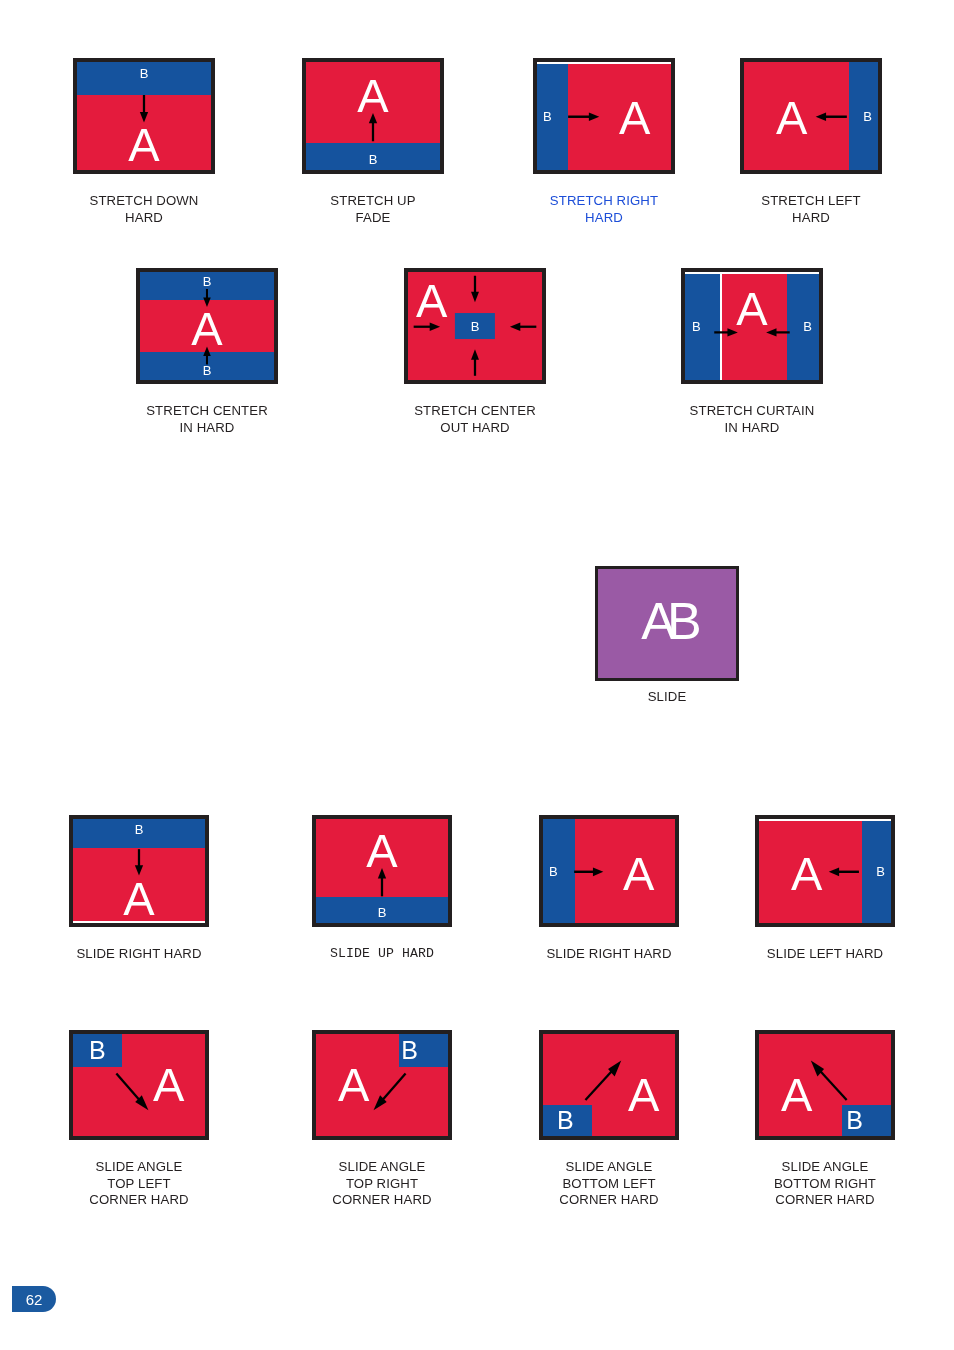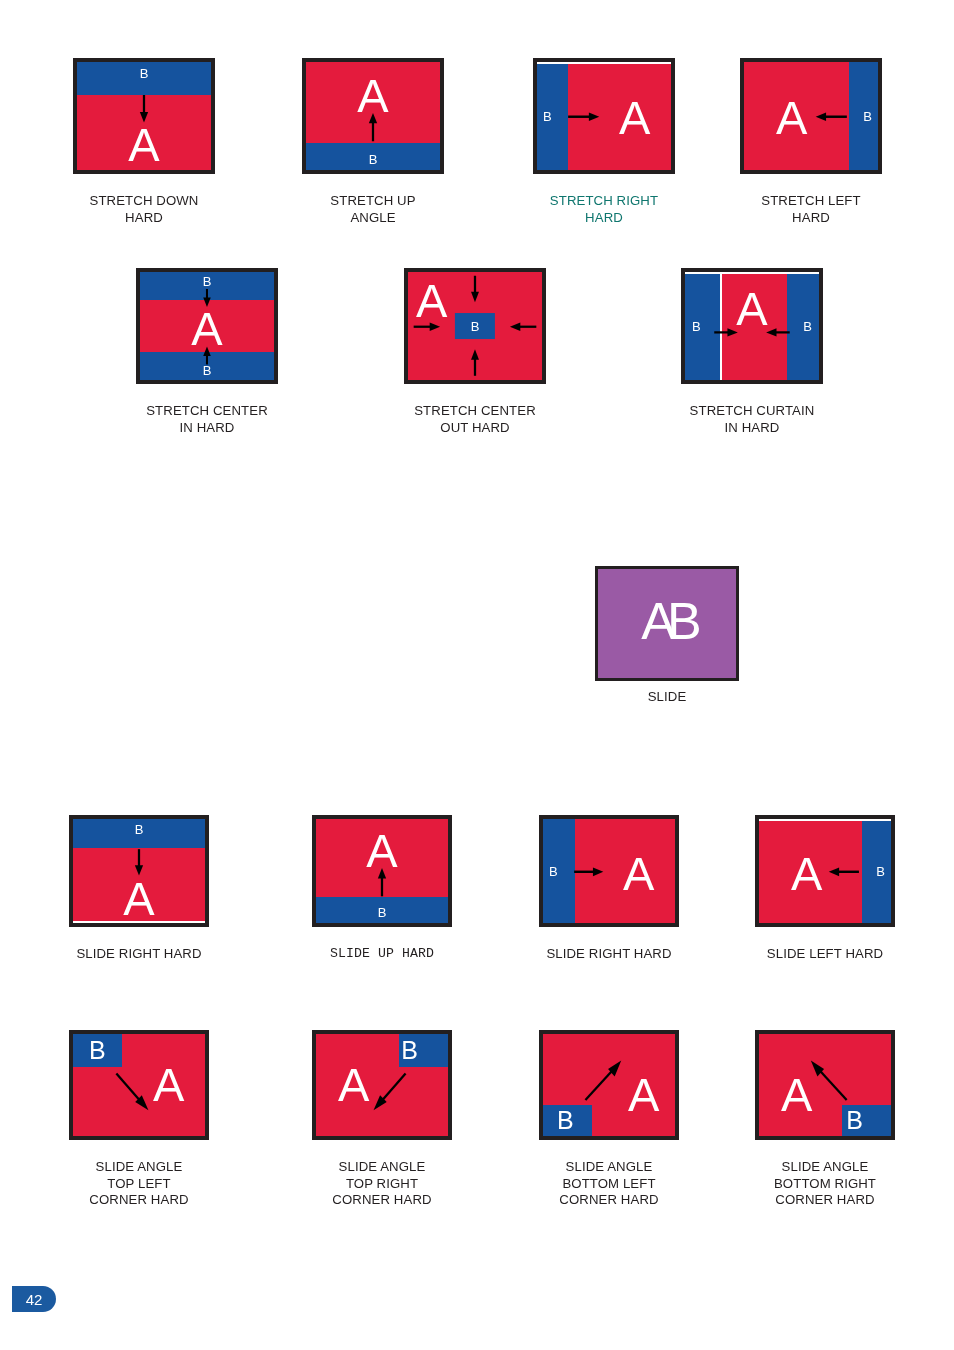--- a/index.html
+++ b/index.html
@@ -100,36 +100,36 @@
       <div class="fill"></div>
       <div class="band" style="left:0;bottom:0;width:100%;height:25%;"></div>
       <span class="ltr ltr-A" style="left:50%;top:10px;transform:translateX(-50%);">A</span>
       <span class="ltr ltr-B-small" style="left:50%;bottom:4px;transform:translateX(-50%);">B</span>
       <svg class="arrows" viewBox="0 0 142 116">
         <line x1="71" y1="84" x2="71" y2="62" stroke="#000" stroke-width="2.4"></line>
         <polygon points="71,54 66.6,65 75.4,65" fill="#000"></polygon>
       </svg>
     </div>
     <div class="caption" style="color: rgb(35, 31, 32);">STRETCH UP
-ANGLE</div>
+FADE</div>
   </div>
 
   <div class="cell" style="left:533px; top:58px; width:142px;">
     <div class="fig" style="width: 142px; height: 116px; border-color: rgb(35, 31, 32);">
       <div class="fill"></div>
       <div class="band" style="left:0;top:0;width:23%;height:100%;"></div>
       <div class="seam" style="left:0;top:0;width:100%;height:2px;"></div>
       <span class="ltr ltr-B-small" style="left:6px;top:50%;transform:translateY(-50%);">B</span>
       <span class="ltr ltr-A" style="left:82px;top:32px;">A</span>
       <svg class="arrows" viewBox="0 0 142 116">
         <line x1="33" y1="58" x2="58" y2="58" stroke="#000" stroke-width="2.6"></line>
         <polygon points="66,58 55,53.4 55,62.6" fill="#000"></polygon>
       </svg>
     </div>
-    <div class="caption" style="color: #0f766e;">STRETCH RIGHT
+    <div class="caption" style="color: #1d4ed8;">STRETCH RIGHT
 HARD</div>
   </div>
 
   <div class="cell" style="left:740px; top:58px; width:142px;">
     <div class="fig" style="width: 142px; height: 116px; border-color: rgb(35, 31, 32);">
       <div class="fill"></div>
       <div class="band" style="right:0;top:0;width:22%;height:100%;"></div>
       <span class="ltr ltr-A" style="left:32px;top:32px;">A</span>
       <span class="ltr ltr-B-small" style="right:6px;top:50%;transform:translateY(-50%);">B</span>
       <svg class="arrows" viewBox="0 0 142 116">
@@ -328,16 +328,16 @@
         <line x1="93" y1="70" x2="62" y2="36" stroke="#000" stroke-width="2.4"></line>
         <polygon points="55,28 69,37 62,45" fill="#000"></polygon>
       </svg>
     </div>
     <div class="caption" style="color: rgb(35, 31, 32);">SLIDE ANGLE
 BOTTOM RIGHT
 CORNER HARD</div>
   </div>
 
   <div class="page-badge" style="background: rgb(27, 90, 160);">
-    <span>42</span>
+    <span>62</span>
   </div>
 
 </div>
 
 </body></html>

